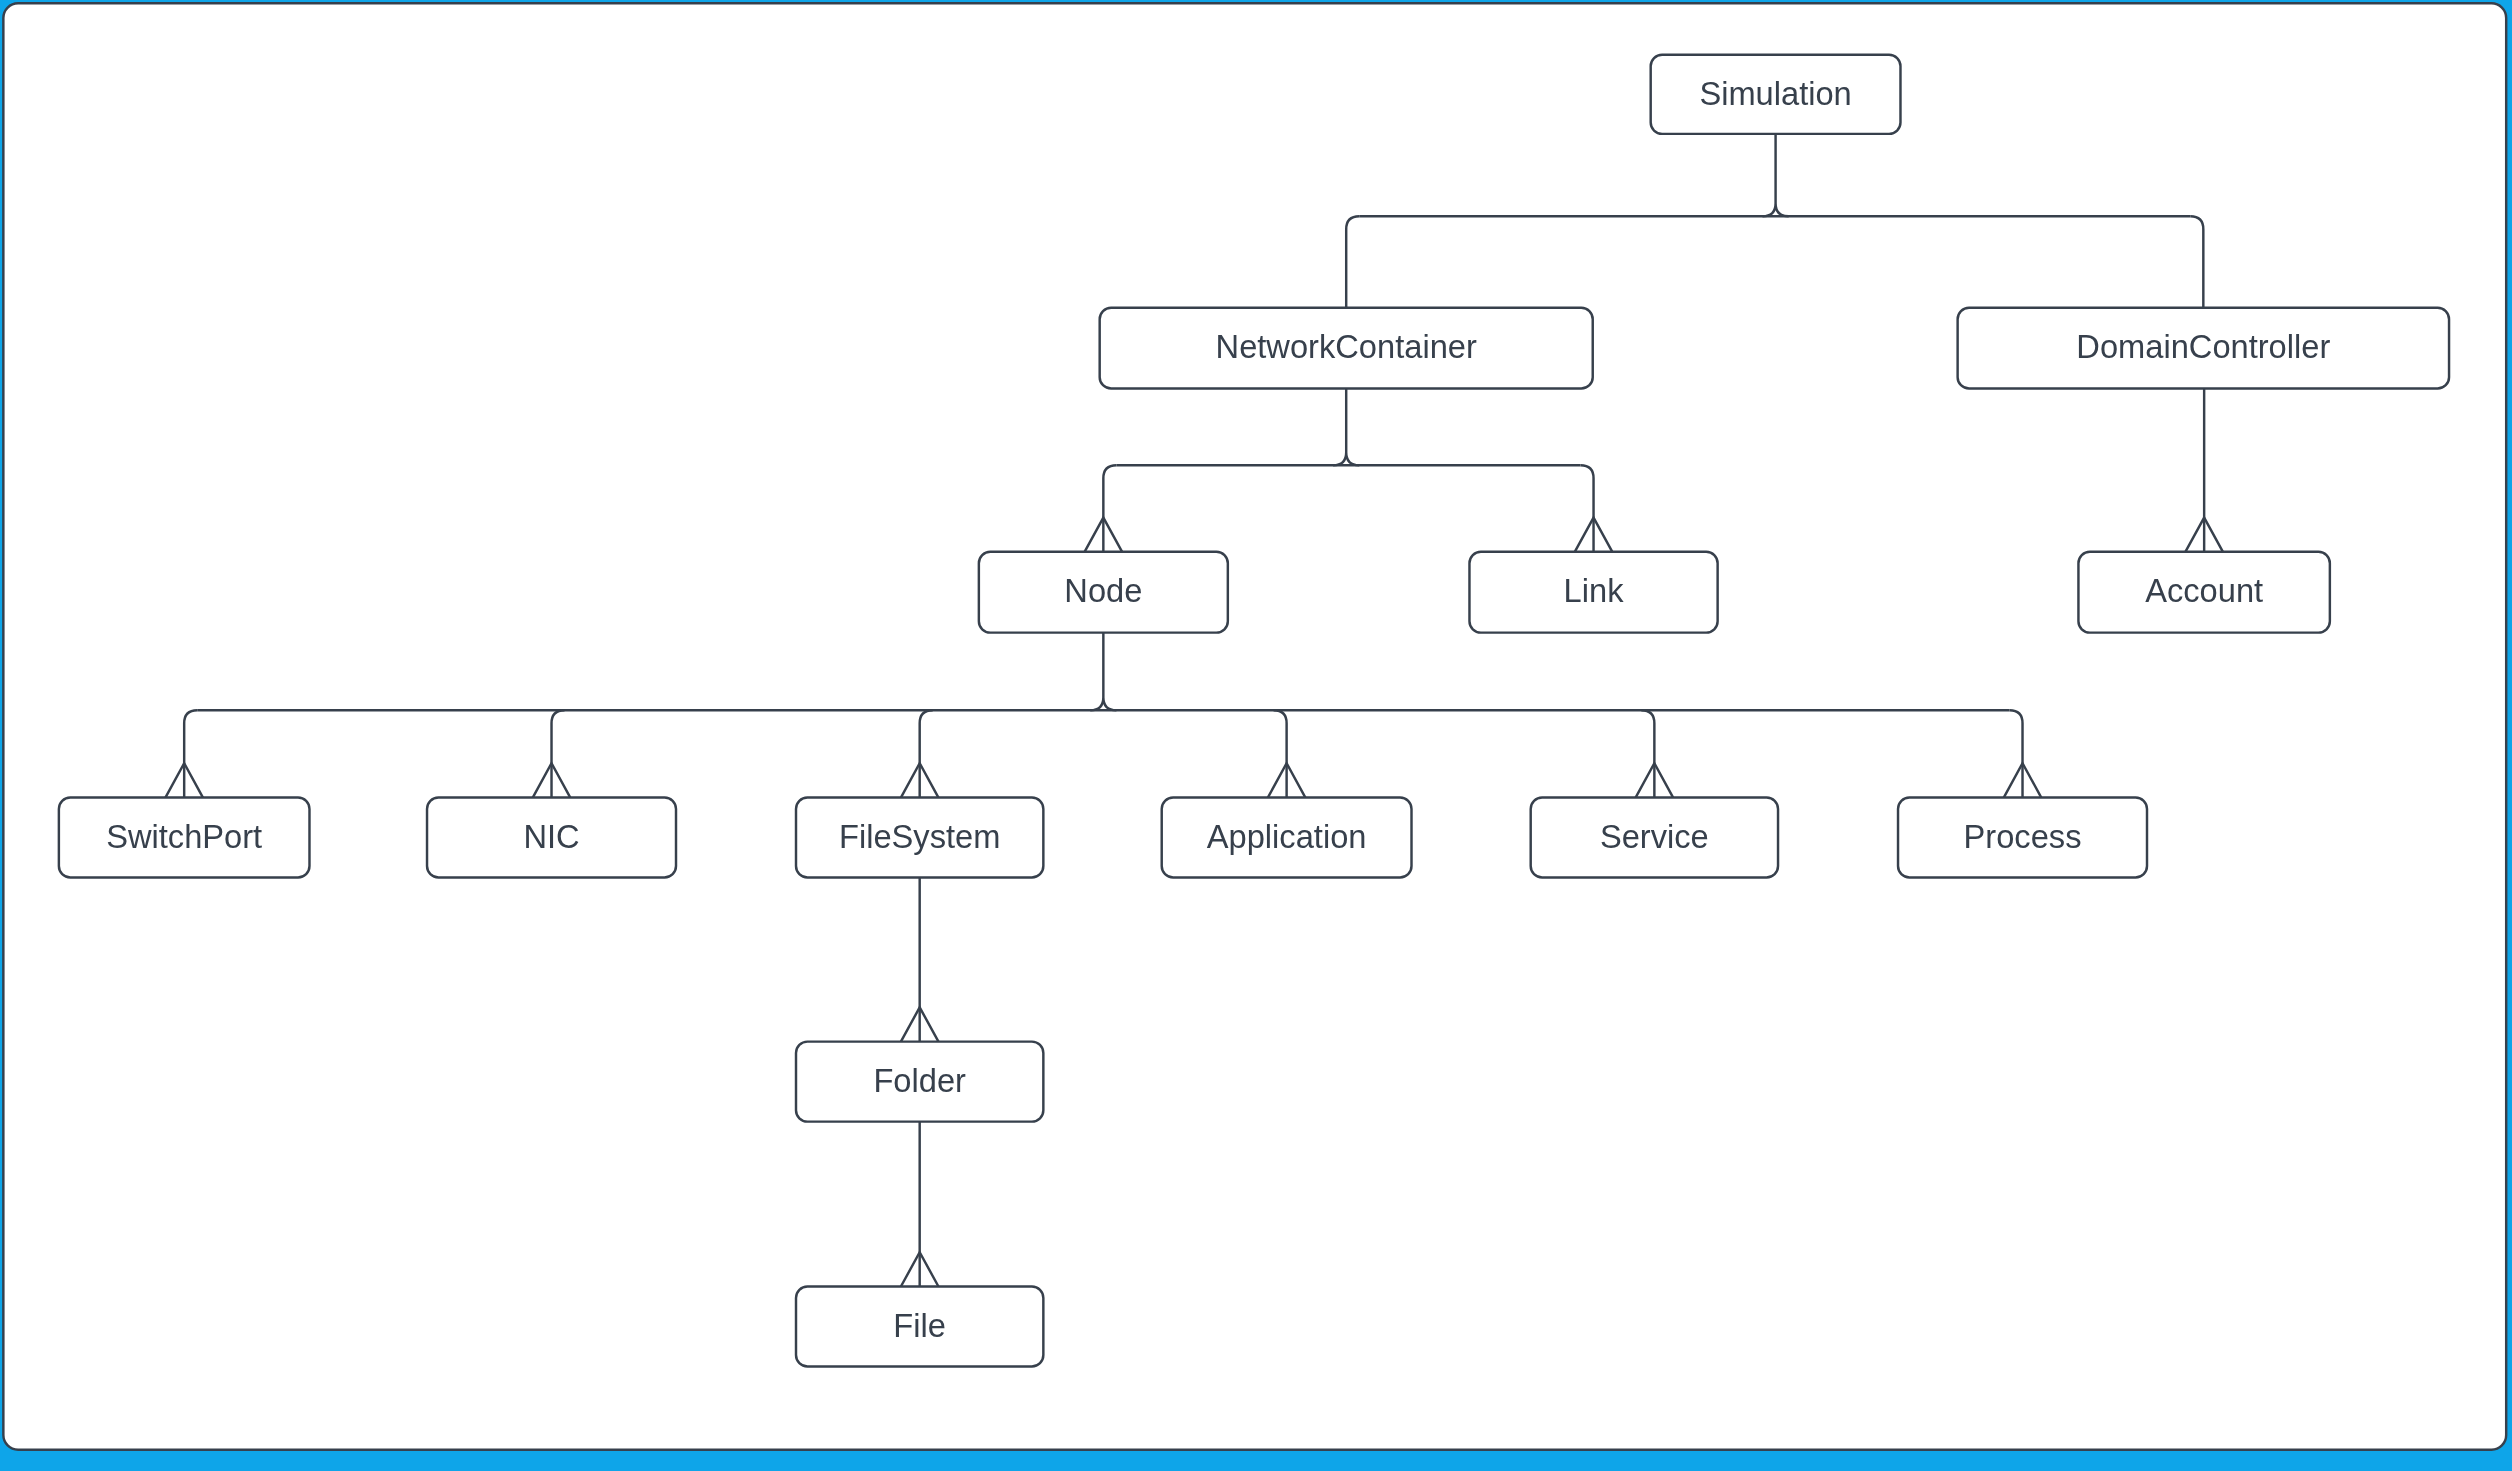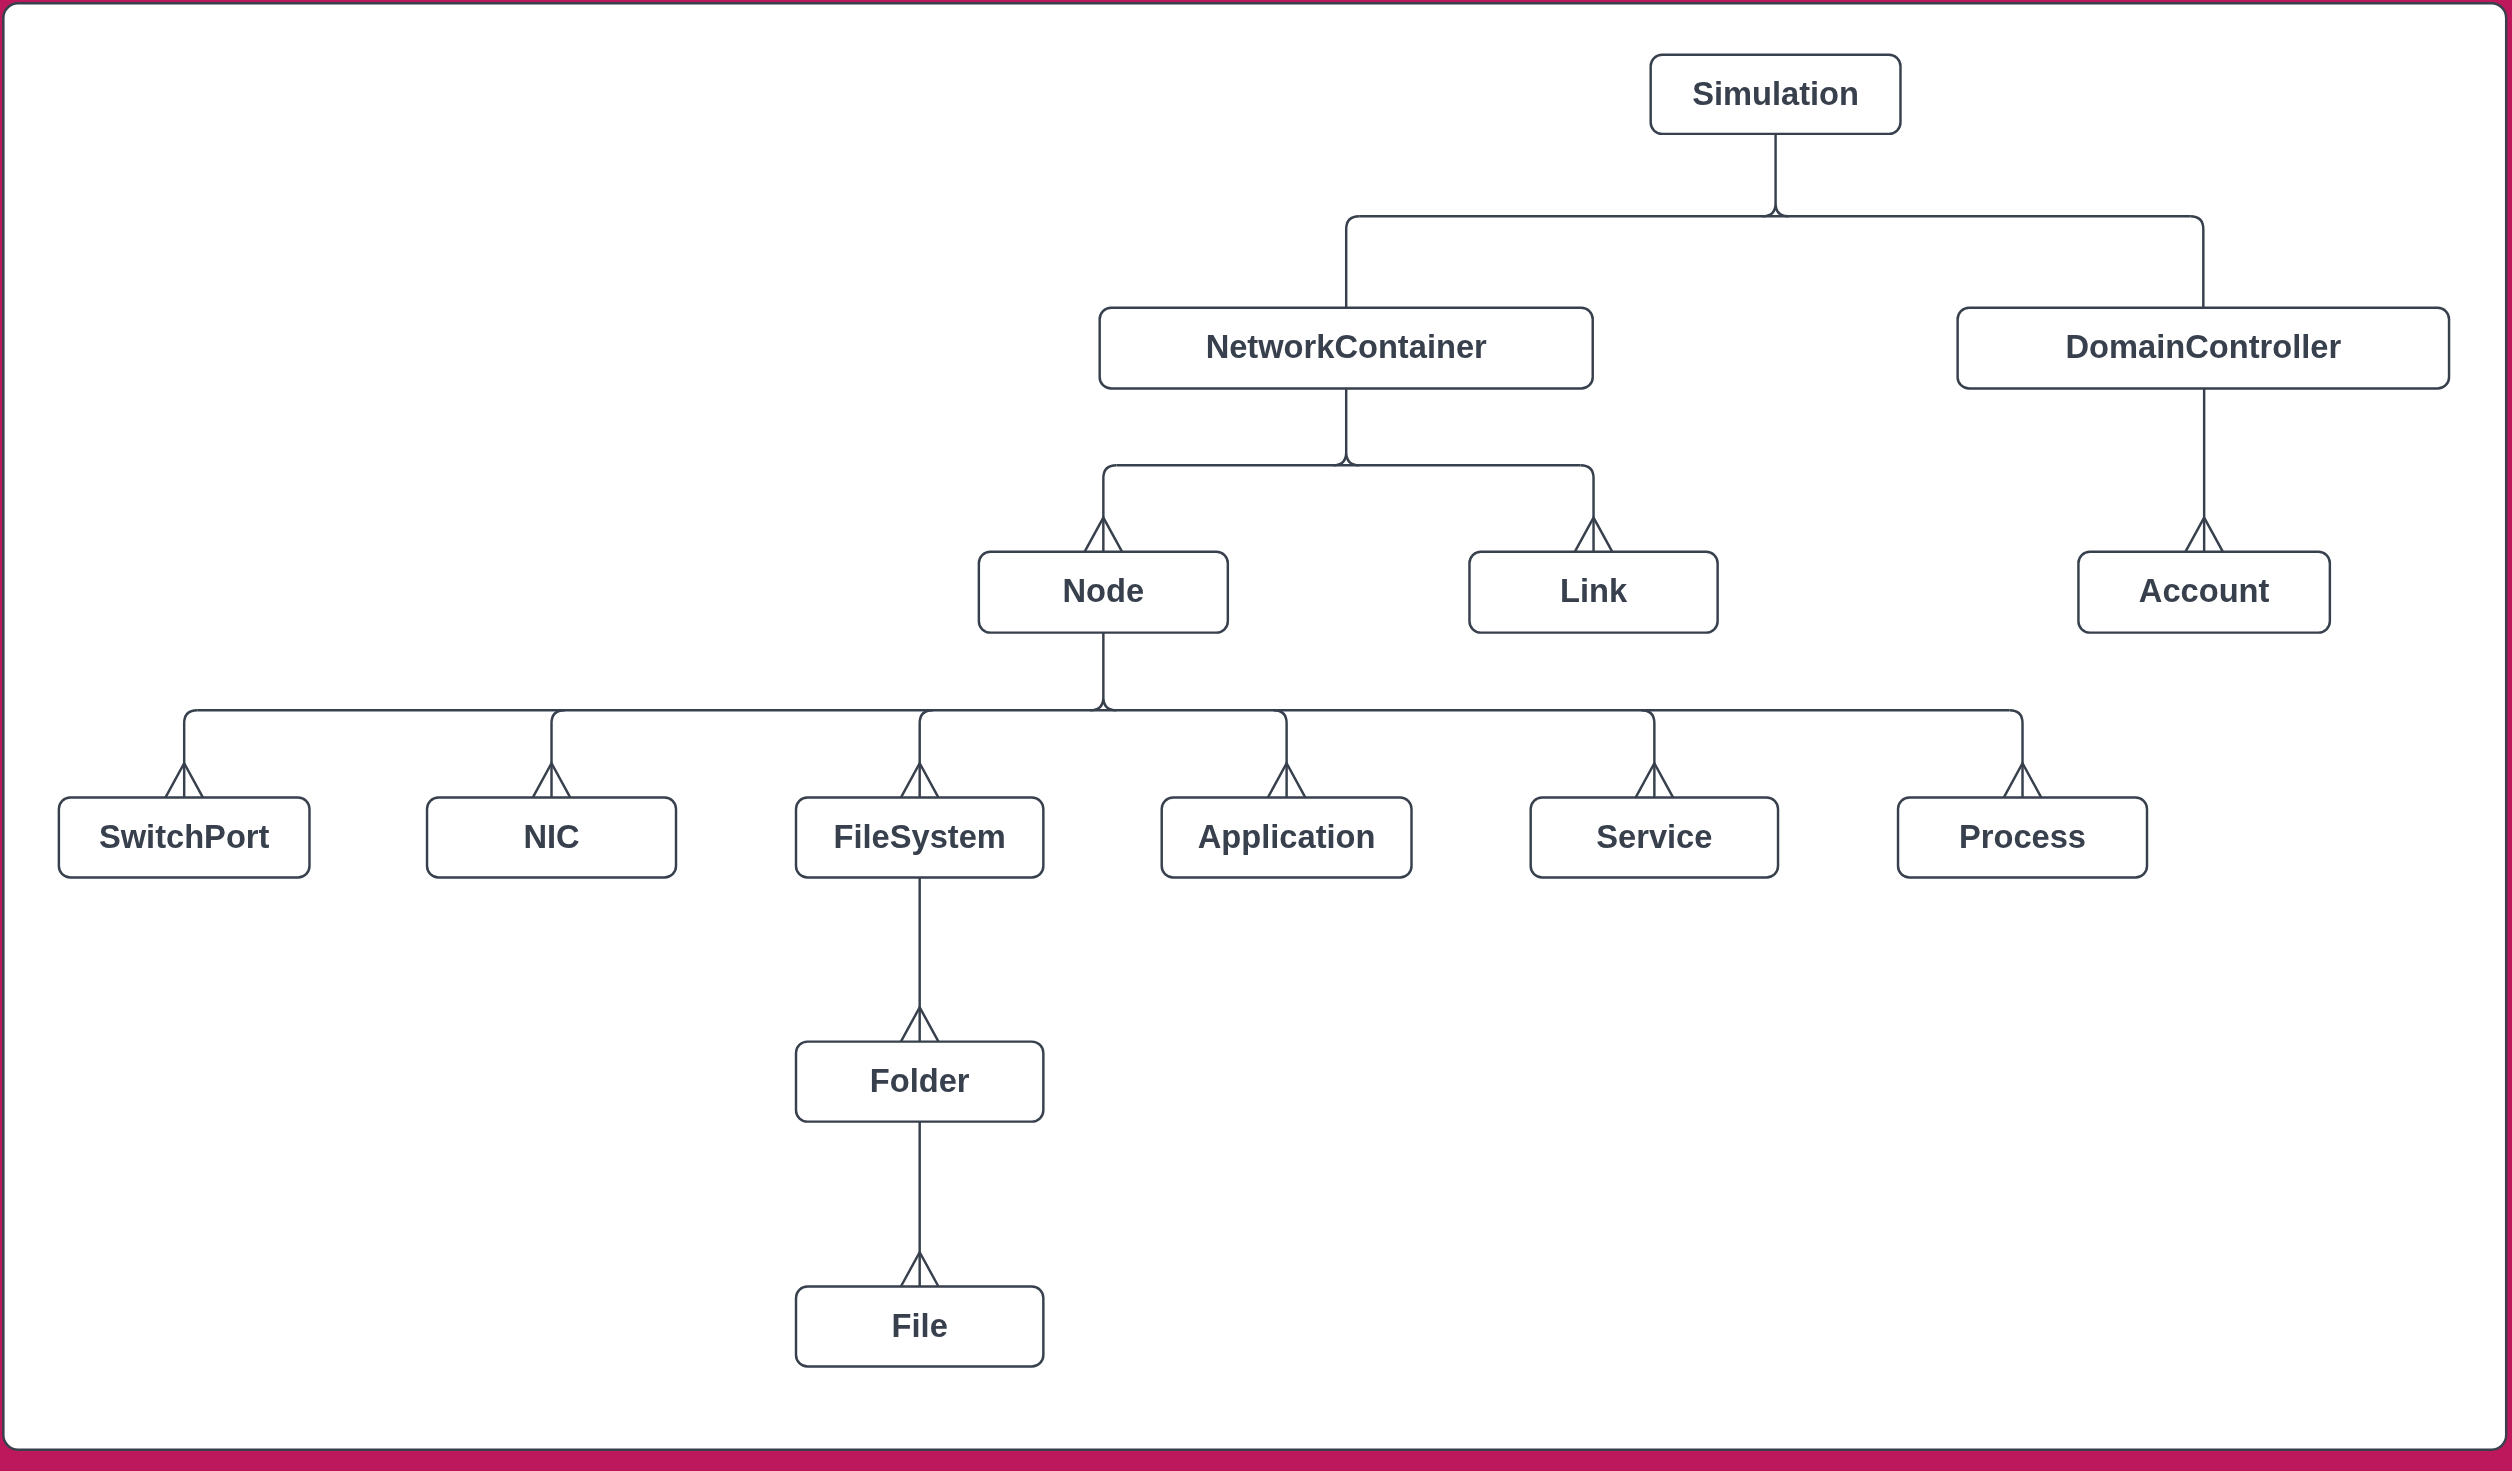--- a/index.html
+++ b/index.html
@@ -8,23 +8,22 @@
     padding: 0;
     background: #ffffff;
   }
   body {
     font-family: "Liberation Sans", sans-serif;
   }
   #stage {
     position: relative;
     width: 2512px;
     height: 1471px;
-    background: #be185d;
+    background: #0ea5e9;
     overflow: hidden;
-    font-weight: bold;
   }
   #diagram-svg {
     position: absolute;
     left: 0;
     top: 0;
     width: 2512px;
     height: 1471px;
   }
   .canvas-frame {
     fill: #ffffff;

